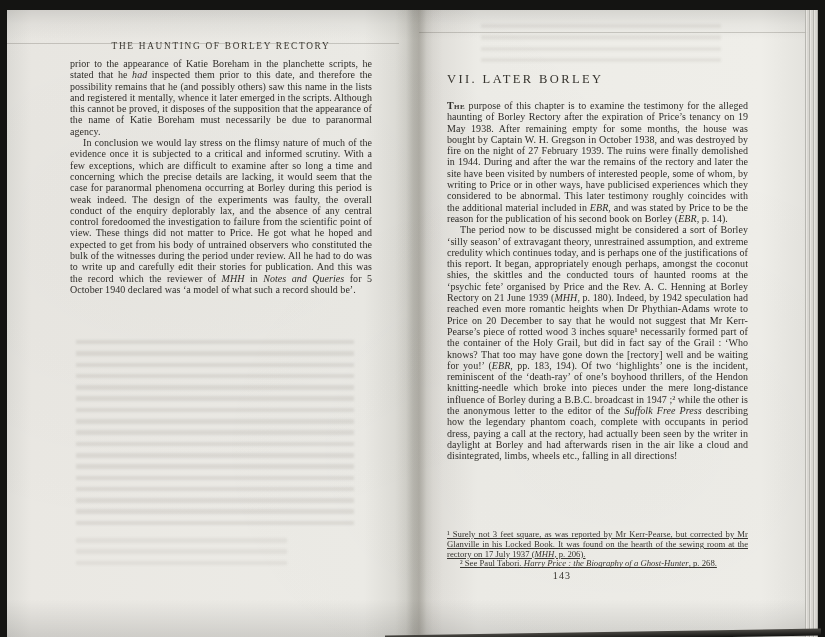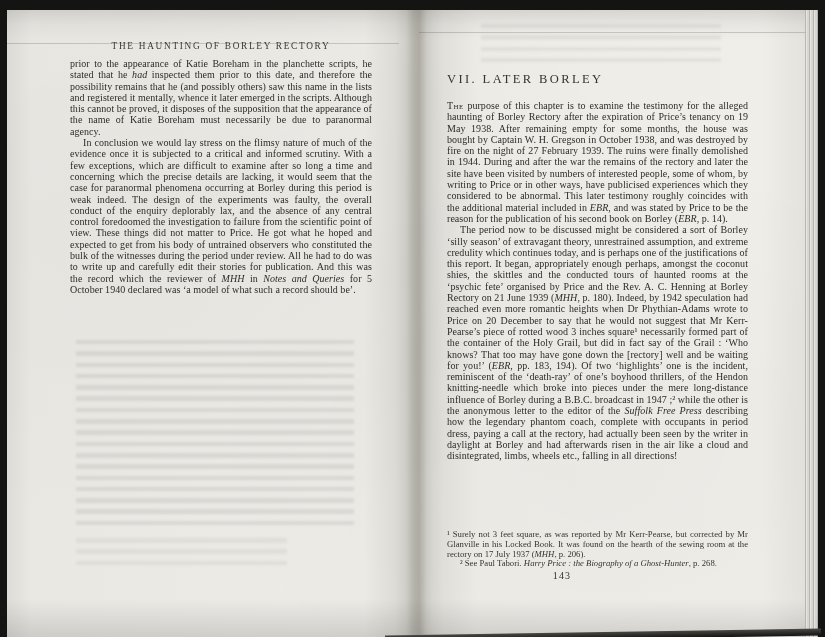--- a/index.html
+++ b/index.html
@@ -51,25 +51,25 @@
   .body-text{
     position:absolute;left:0;right:0;overflow:hidden;
     font-size:10px;line-height:11.3px;text-align:justify;
     letter-spacing:0.05px;color:#2e2c28;
   }
   .left-page .body-text{top:48px;height:278px;}
   .right-page .body-text{top:90px;height:415px;}
   .para{margin:0;}
   .para.indent{text-indent:13px;}
   .it{font-style:italic;}
-  .sc{font-variant:small-caps;letter-spacing:0.4px;}
+  .sc{font-variant:small-caps;letter-spacing:0.4px;font-weight:bold;}
 
   .footnotes{
     position:absolute;left:0;right:0;top:520px;overflow:hidden;
-    font-size:8.7px;line-height:9.8px;text-align:justify;color:#36342f;
+    font-size:8.7px;line-height:9.8px;text-align:justify;color:#36342f;text-decoration:underline;
   }
   .pageno{
     position:absolute;width:100%;text-align:center;
     font-size:10px;letter-spacing:1.2px;color:#34322c;
   }
   .left-page .pageno{top:548px;}
   .right-page .pageno{top:560px;width:230px;}
 
   .bleed{
     position:absolute;

